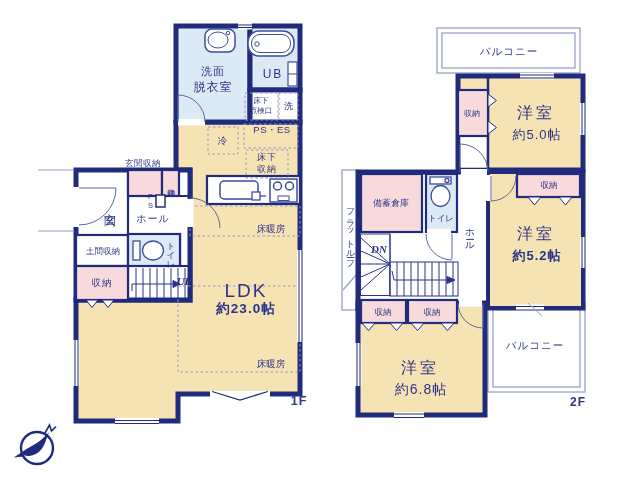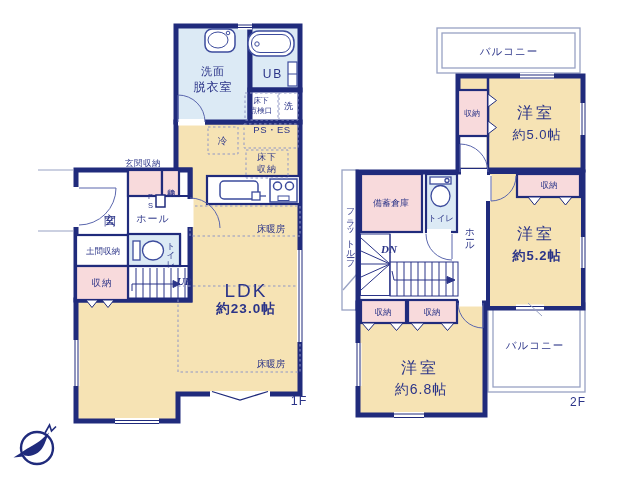--- a/index.html
+++ b/index.html
@@ -8,21 +8,21 @@
   }
   html,body{margin:0;padding:0;background:#fff;}
   #stage{position:relative;width:640px;height:480px;background:#fff;overflow:hidden;
          font-family:"Liberation Sans",sans-serif;}
   #plan{position:absolute;left:0;top:0;}
   .lbl{position:absolute;transform:translate(-50%,-50%);color:var(--ink);
        white-space:nowrap;line-height:1.05;text-align:right;letter-spacing:1px;}
   .v{writing-mode:vertical-rl;text-orientation:upright;letter-spacing:2px;}
   .it{font-family:"Liberation Serif",serif;font-style:italic;font-weight:bold;letter-spacing:0;}
   .rm{font-weight:400;letter-spacing:3px;}
-  .fl{font-weight:400;letter-spacing:1px;}
+  .fl{font-weight:700;letter-spacing:1px;}
   .company{position:absolute;transform:translate(0,-50%);color:var(--gray);
            letter-spacing:1.5px;font-weight:500;}
 </style>
 </head>
 <body>
 
 <div id="stage">
 
 <svg id="plan" width="640" height="480" viewBox="0 0 640 480">
 
@@ -255,21 +255,21 @@
 <div class="lbl" style="left:472px;top:114px;font-size:8px;letter-spacing:0">収納</div>
 <div class="lbl rm" style="left:536px;top:113px;font-size:16px">洋室</div>
 <div class="lbl" style="left:537px;top:135px;font-size:13px;font-weight:400">約5.0帖</div>
 <div class="lbl" style="left:549px;top:185px;font-size:8.5px;letter-spacing:0">収納</div>
 <div class="lbl rm" style="left:536px;top:234px;font-size:16px">洋室</div>
 <div class="lbl" style="left:537px;top:256px;font-size:13px;font-weight:600">約5.2帖</div>
 <div class="lbl" style="left:391px;top:204px;font-size:9px;letter-spacing:0">備蓄倉庫</div>
 <div class="lbl" style="left:441px;top:218px;font-size:8.5px;letter-spacing:0">トイレ</div>
 <div class="lbl v" style="left:470px;top:234px;font-size:9.5px;letter-spacing:1px">ホール</div>
 <div class="lbl v" style="left:350px;top:233px;font-size:9px;letter-spacing:0">フラットルーフ</div>
-<div class="lbl it" style="left:389px;top:250px;font-size:11px">DN</div>
+<div class="lbl it" style="left:379px;top:250px;font-size:11px">DN</div>
 <div class="lbl" style="left:383px;top:312px;font-size:8.5px;letter-spacing:0">収納</div>
 <div class="lbl" style="left:432px;top:312px;font-size:8.5px;letter-spacing:0">収納</div>
 <div class="lbl rm" style="left:420px;top:368px;font-size:16px">洋室</div>
 <div class="lbl" style="left:421px;top:389px;font-size:14px;font-weight:400">約6.8帖</div>
 <div class="lbl" style="left:535px;top:346px;font-size:10.5px">バルコニー</div>
 <div class="lbl fl" style="left:578px;top:402px;font-size:12px">2F</div>
 
 
 </div>
 

